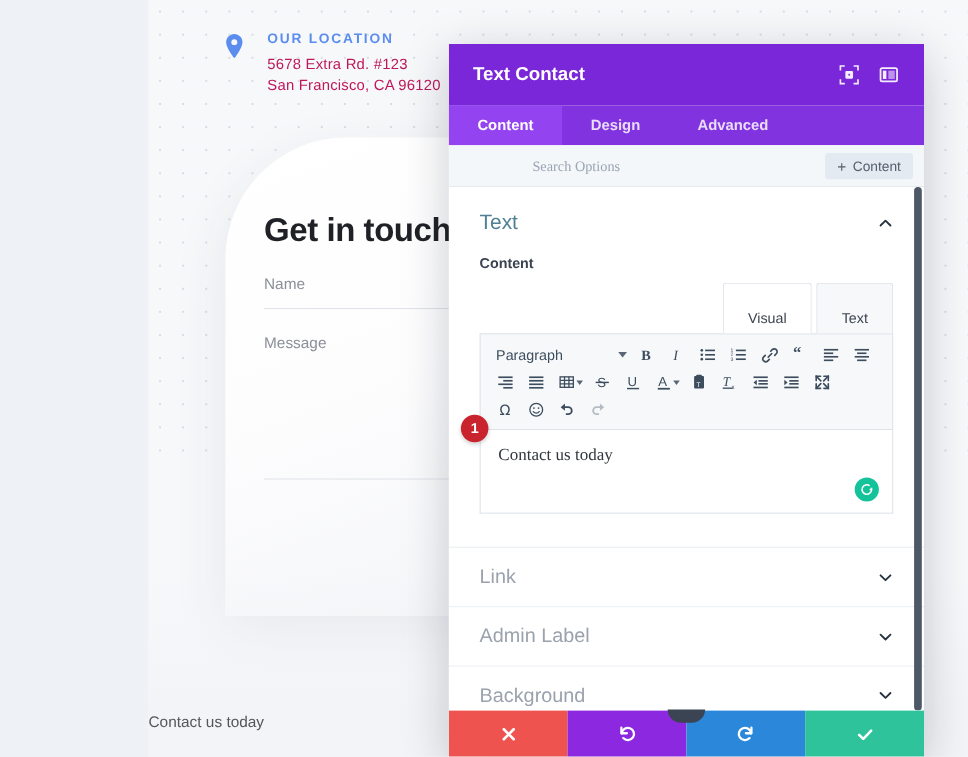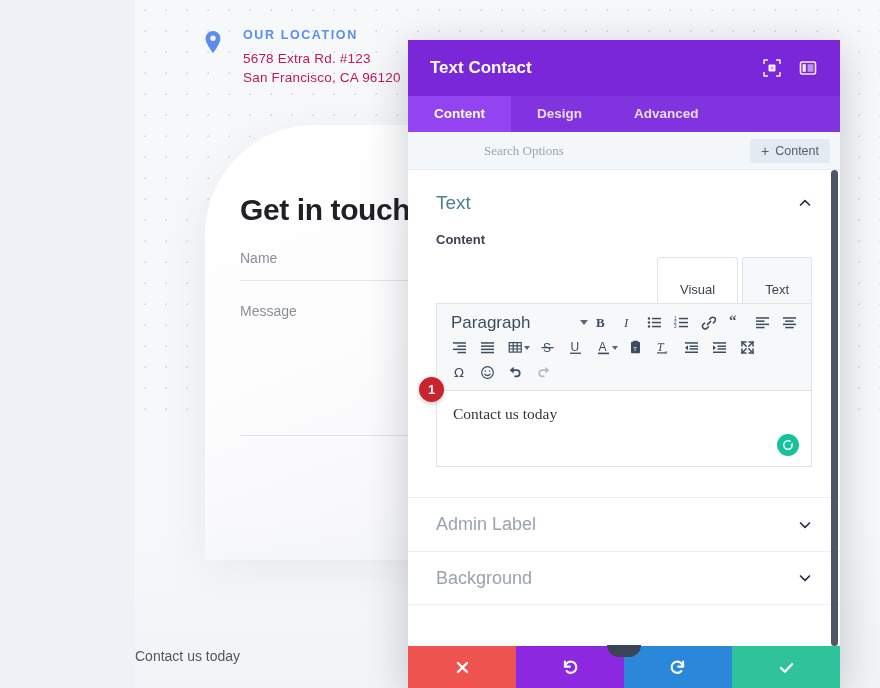--- a/index.html
+++ b/index.html
@@ -144,21 +144,21 @@
     border: 1px solid #dfe4ea; background: #f6f8fa;
     padding: 6px 8px 5px;
   }
   .tb-row { display: flex; align-items: center; height: 25px; }
   .tb-btn {
     width: 28px; height: 24px; display: flex; align-items: center;
     justify-content: center; cursor: pointer; color: #3d4d5e;
   }
   .tb-btn svg { display: block; }
   .tb-para {
-    font-size: 17px; color: #3d4d5e; padding: 0 4px 0 6px;
+    font-size: 13px; color: #3d4d5e; padding: 0 4px 0 6px;
     display: flex; align-items: center; gap: 50px; cursor: pointer;
     min-width: 104px;
   }
   .caret { width: 0; height: 0; border-left: 4px solid transparent;
            border-right: 4px solid transparent; border-top: 5px solid #5a6675; }
   .caret-sm { width: 0; height: 0; border-left: 3.5px solid transparent;
            border-right: 3.5px solid transparent; border-top: 4.5px solid #5a6675;
            margin-left: -5px; margin-right: 3px; }
 
   .ed-content {
@@ -490,20 +490,28 @@
                   <path d="M11.3 7A4.3 4.3 0 1 1 9.6 3.6"></path>
                   <path d="M11.3 5.3V7H9.6"></path>
                 </svg>
               </span>
             </div>
           </div>
         </div>
 
         <div class="accordion">
           <div class="acc-row">
+            <span class="acc-label">Link</span>
+            <span class="chev">
+              <svg width="14" height="14" viewBox="0 0 14 14" fill="none" stroke="#26333f" stroke-width="1.7" stroke-linecap="round" stroke-linejoin="round">
+                  <path d="M2.5 5 7 9.4 11.5 5"></path>
+                </svg>
+            </span>
+          </div>
+          <div class="acc-row">
             <span class="acc-label">Admin Label</span>
             <span class="chev">
               <svg width="14" height="14" viewBox="0 0 14 14" fill="none" stroke="#26333f" stroke-width="1.7" stroke-linecap="round" stroke-linejoin="round">
                   <path d="M2.5 5 7 9.4 11.5 5"></path>
                 </svg>
             </span>
           </div>
           <div class="acc-row">
             <span class="acc-label">Background</span>
             <span class="chev">

